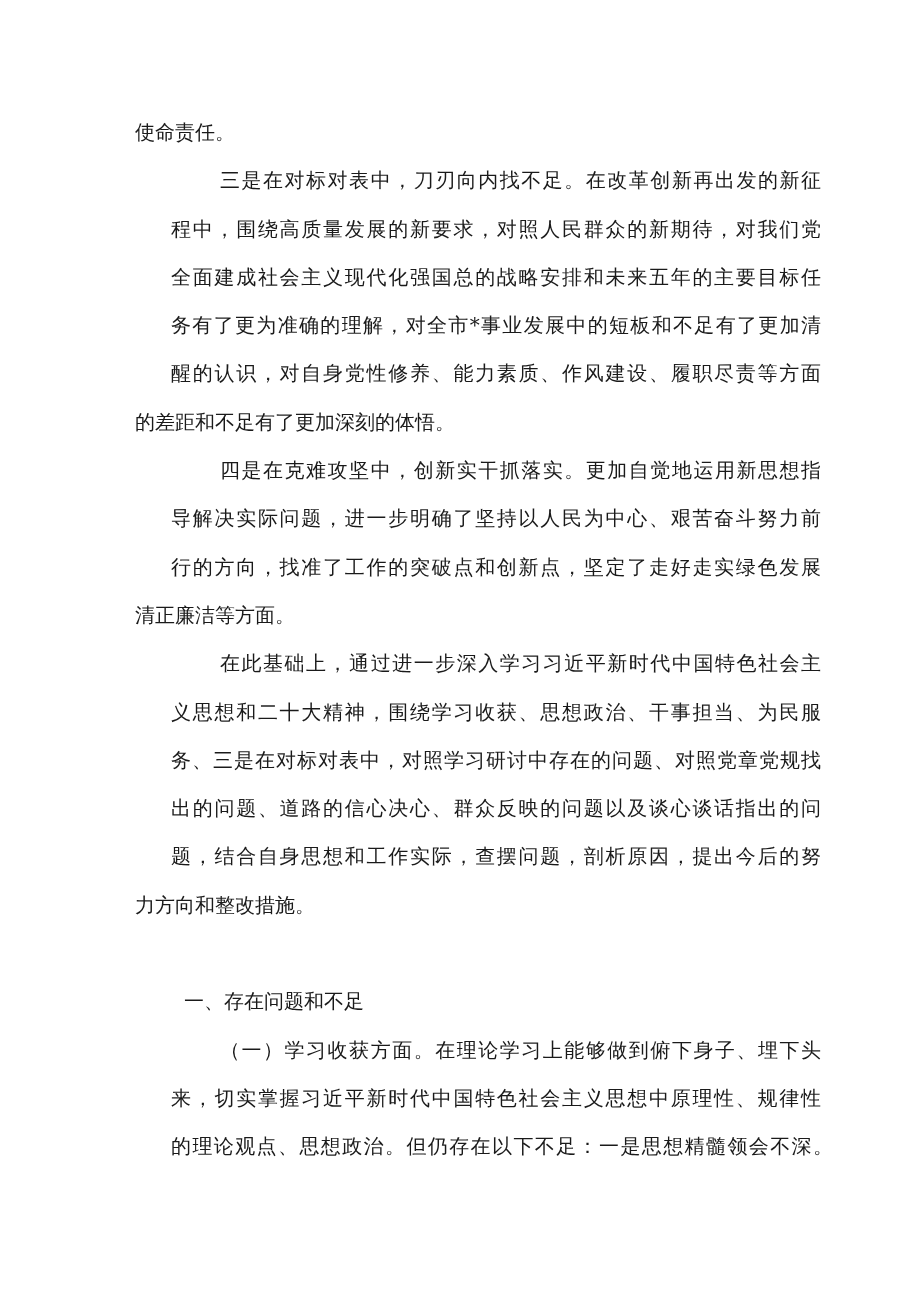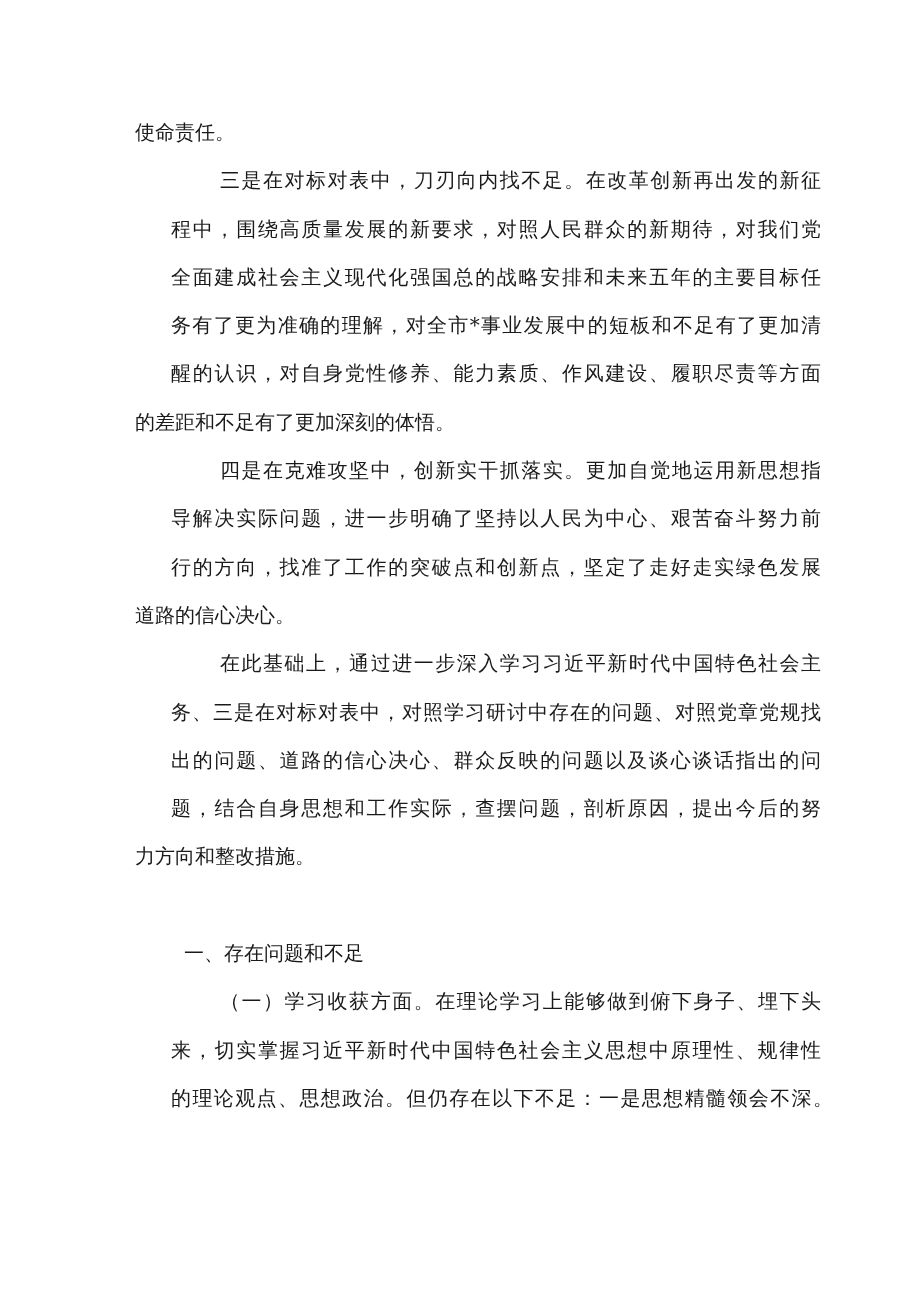--- a/index.html
+++ b/index.html
@@ -68,25 +68,26 @@
     <span class="line full">全面建成社会主义现代化强国总的战略安排和未来五年的主要目标任</span>
     <span class="line full">务有了更为准确的理解，对全市*事业发展中的短板和不足有了更加清</span>
     <span class="line full">醒的认识，对自身党性修养、能力素质、作风建设、履职尽责等方面</span>
     <span class="line last">的差距和不足有了更加深刻的体悟。</span>
   </div>
 
   <div class="paragraph">
     <span class="line full indent">四是在克难攻坚中，创新实干抓落实。更加自觉地运用新思想指</span>
     <span class="line full">导解决实际问题，进一步明确了坚持以人民为中心、艰苦奋斗努力前</span>
     <span class="line full">行的方向，找准了工作的突破点和创新点，坚定了走好走实绿色发展</span>
-    <span class="line last">道路的信心决心。</span>
+    <span class="line last">清正廉洁等方面。</span>
   </div>
 
   <div class="paragraph">
     <span class="line full indent">在此基础上，通过进一步深入学习习近平新时代中国特色社会主</span>
+    <span class="line full">义思想和二十大精神，围绕学习收获、思想政治、干事担当、为民服</span>
     <span class="line full">务、三是在对标对表中，对照学习研讨中存在的问题、对照党章党规找</span>
     <span class="line full">出的问题、道路的信心决心、群众反映的问题以及谈心谈话指出的问</span>
     <span class="line full">题，结合自身思想和工作实际，查摆问题，剖析原因，提出今后的努</span>
     <span class="line last">力方向和整改措施。</span>
   </div>
 
   <div class="blank"></div>
 
   <div class="paragraph">
     <span class="line last indent">一、存在问题和不足</span>

